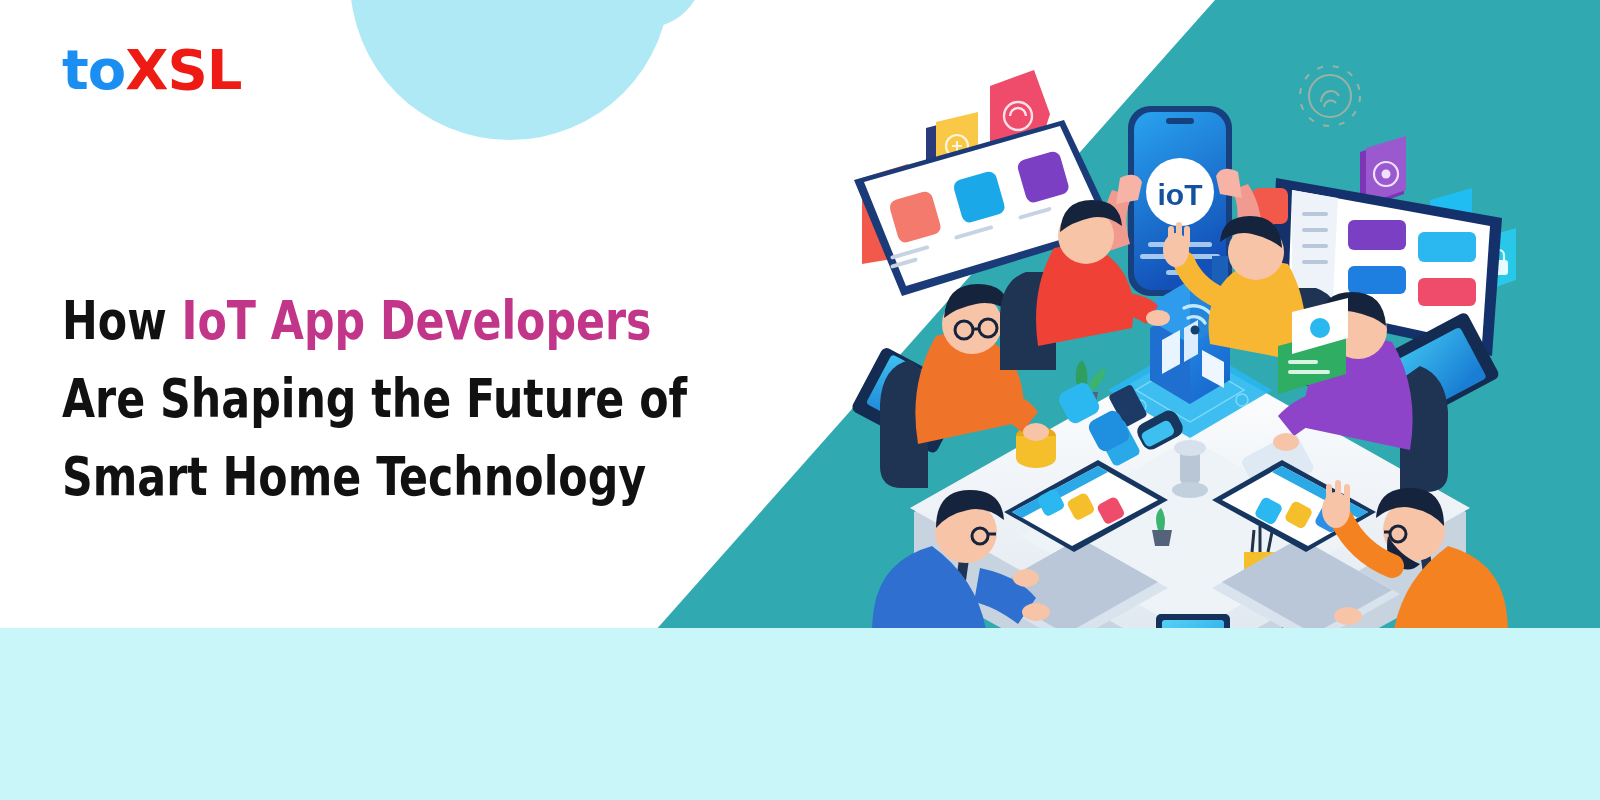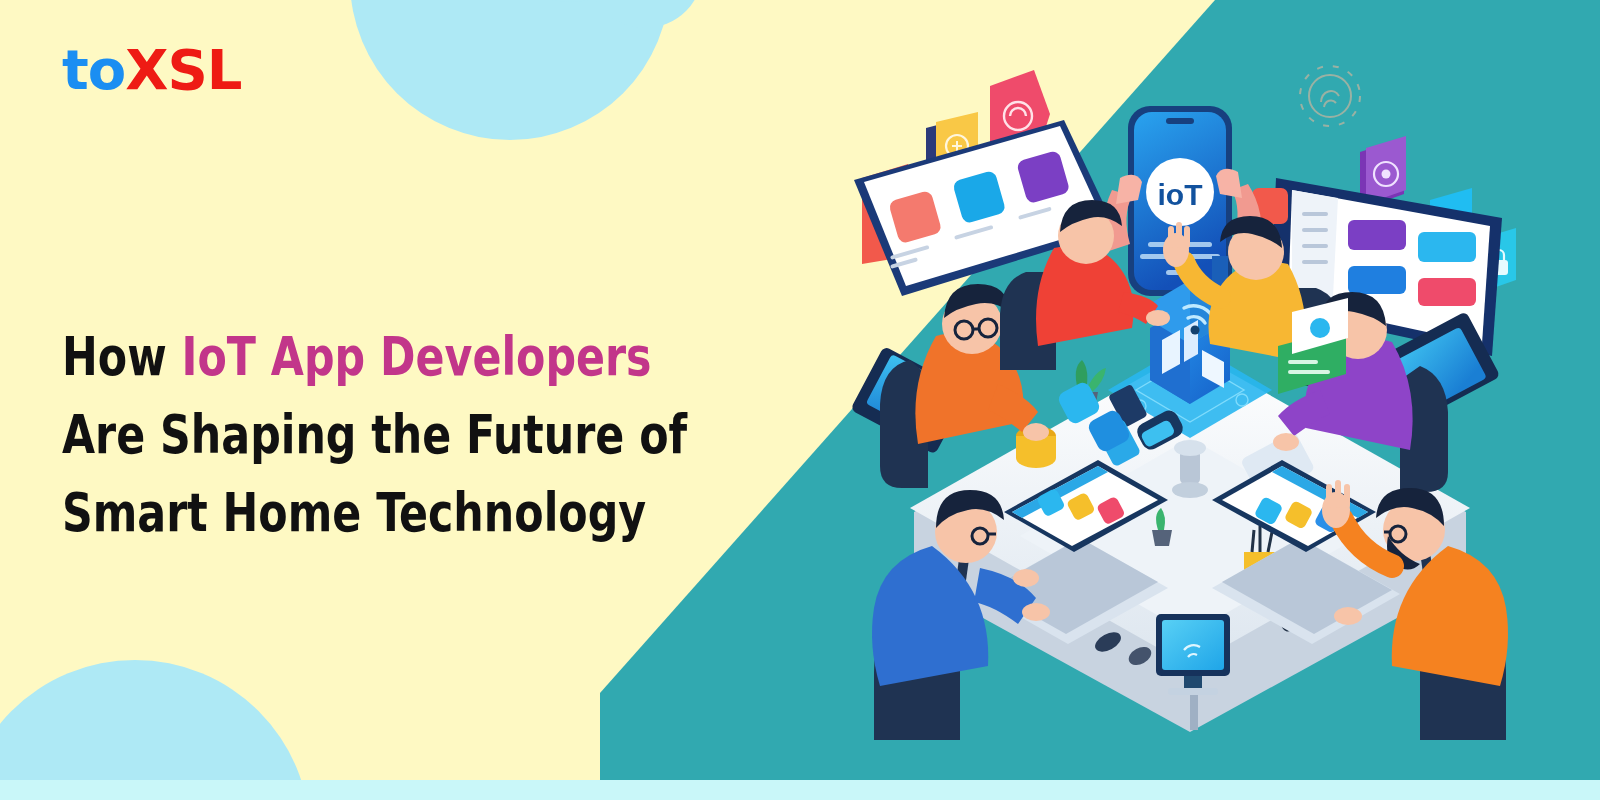--- a/index.html
+++ b/index.html
@@ -5,22 +5,22 @@
   * { margin:0; padding:0; box-sizing:border-box; }
   html,body { width:1600px; height:800px; }
   body {
     font-family:"Liberation Sans", sans-serif;
     background:#c9f7f9;
     overflow:hidden;
     position:relative;
   }
   #banner {
     position:absolute; inset:0;
-    width:1600px; height:780px;
-    background:#fef9c3;
+    width:1600px; height:628px;
+    background:#ffffff;
     overflow:hidden;
   }
 
   
   .decor { position:absolute; pointer-events:none; }
 
   #cloud-top { left:300px; top:-190px; width:420px; height:330px; }
   #cloud-bottom { left:-80px; top:620px; width:460px; height:360px; }
 
   #teal-band {
@@ -40,21 +40,20 @@
   }
   #logo .lo-to { color:#1b8ef2; }
   #logo .lo-x  { color:#ee1b14; position:relative; }
   #logo .lo-sl { color:#ee1b14; }
 
   
   #headline {
     position:absolute; left:62px; top:282px;
     z-index:6;
     width:660px;
-    margin-top:36px;
   }
   #headline .hl-line {
     font-family:"DejaVu Sans Condensed","Liberation Sans Narrow","Liberation Sans", sans-serif;
     font-weight:bold;
     font-size:54px;
     line-height:78px;
     color:#111111;
     letter-spacing:0px;
     white-space:nowrap;
     transform:scaleX(0.88);

